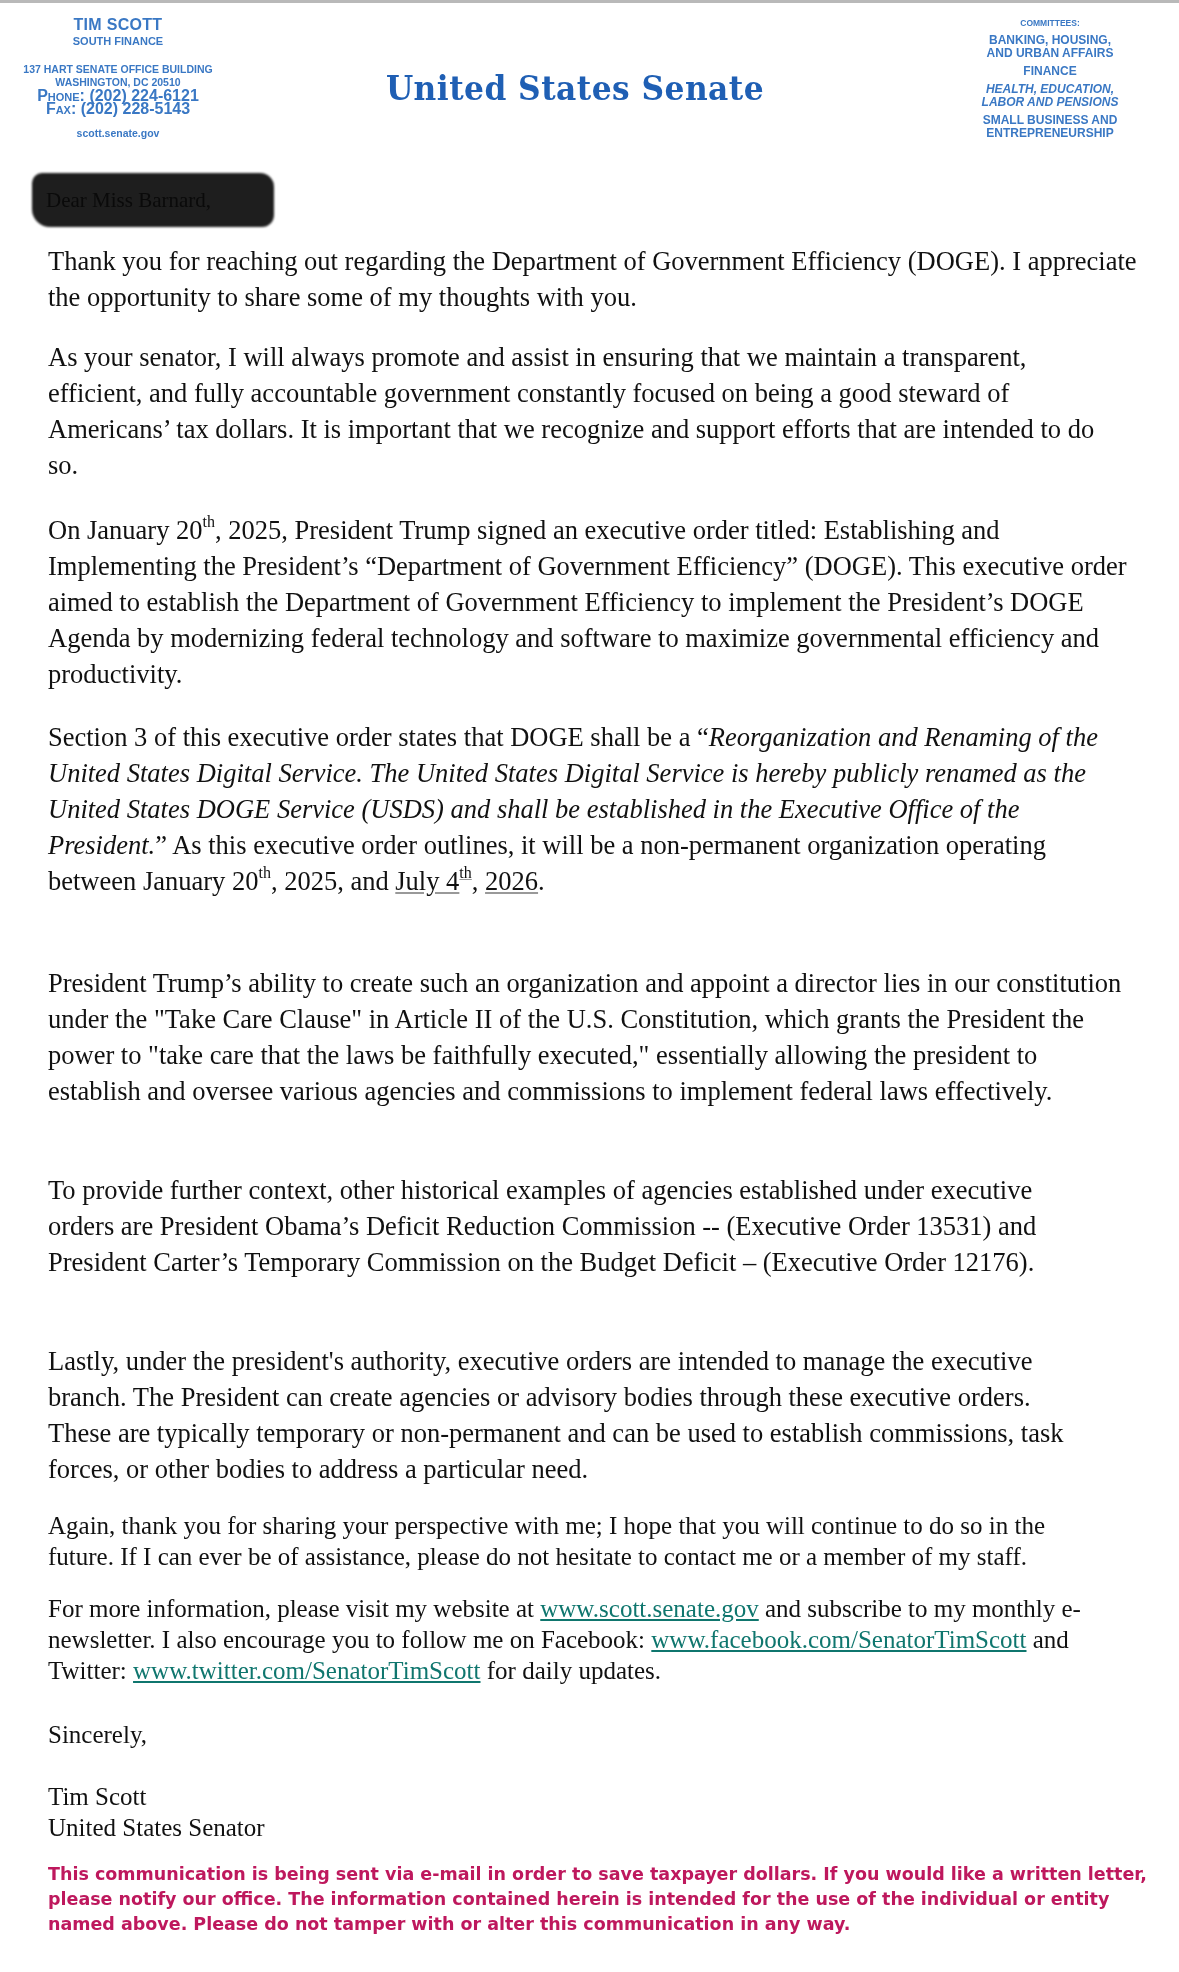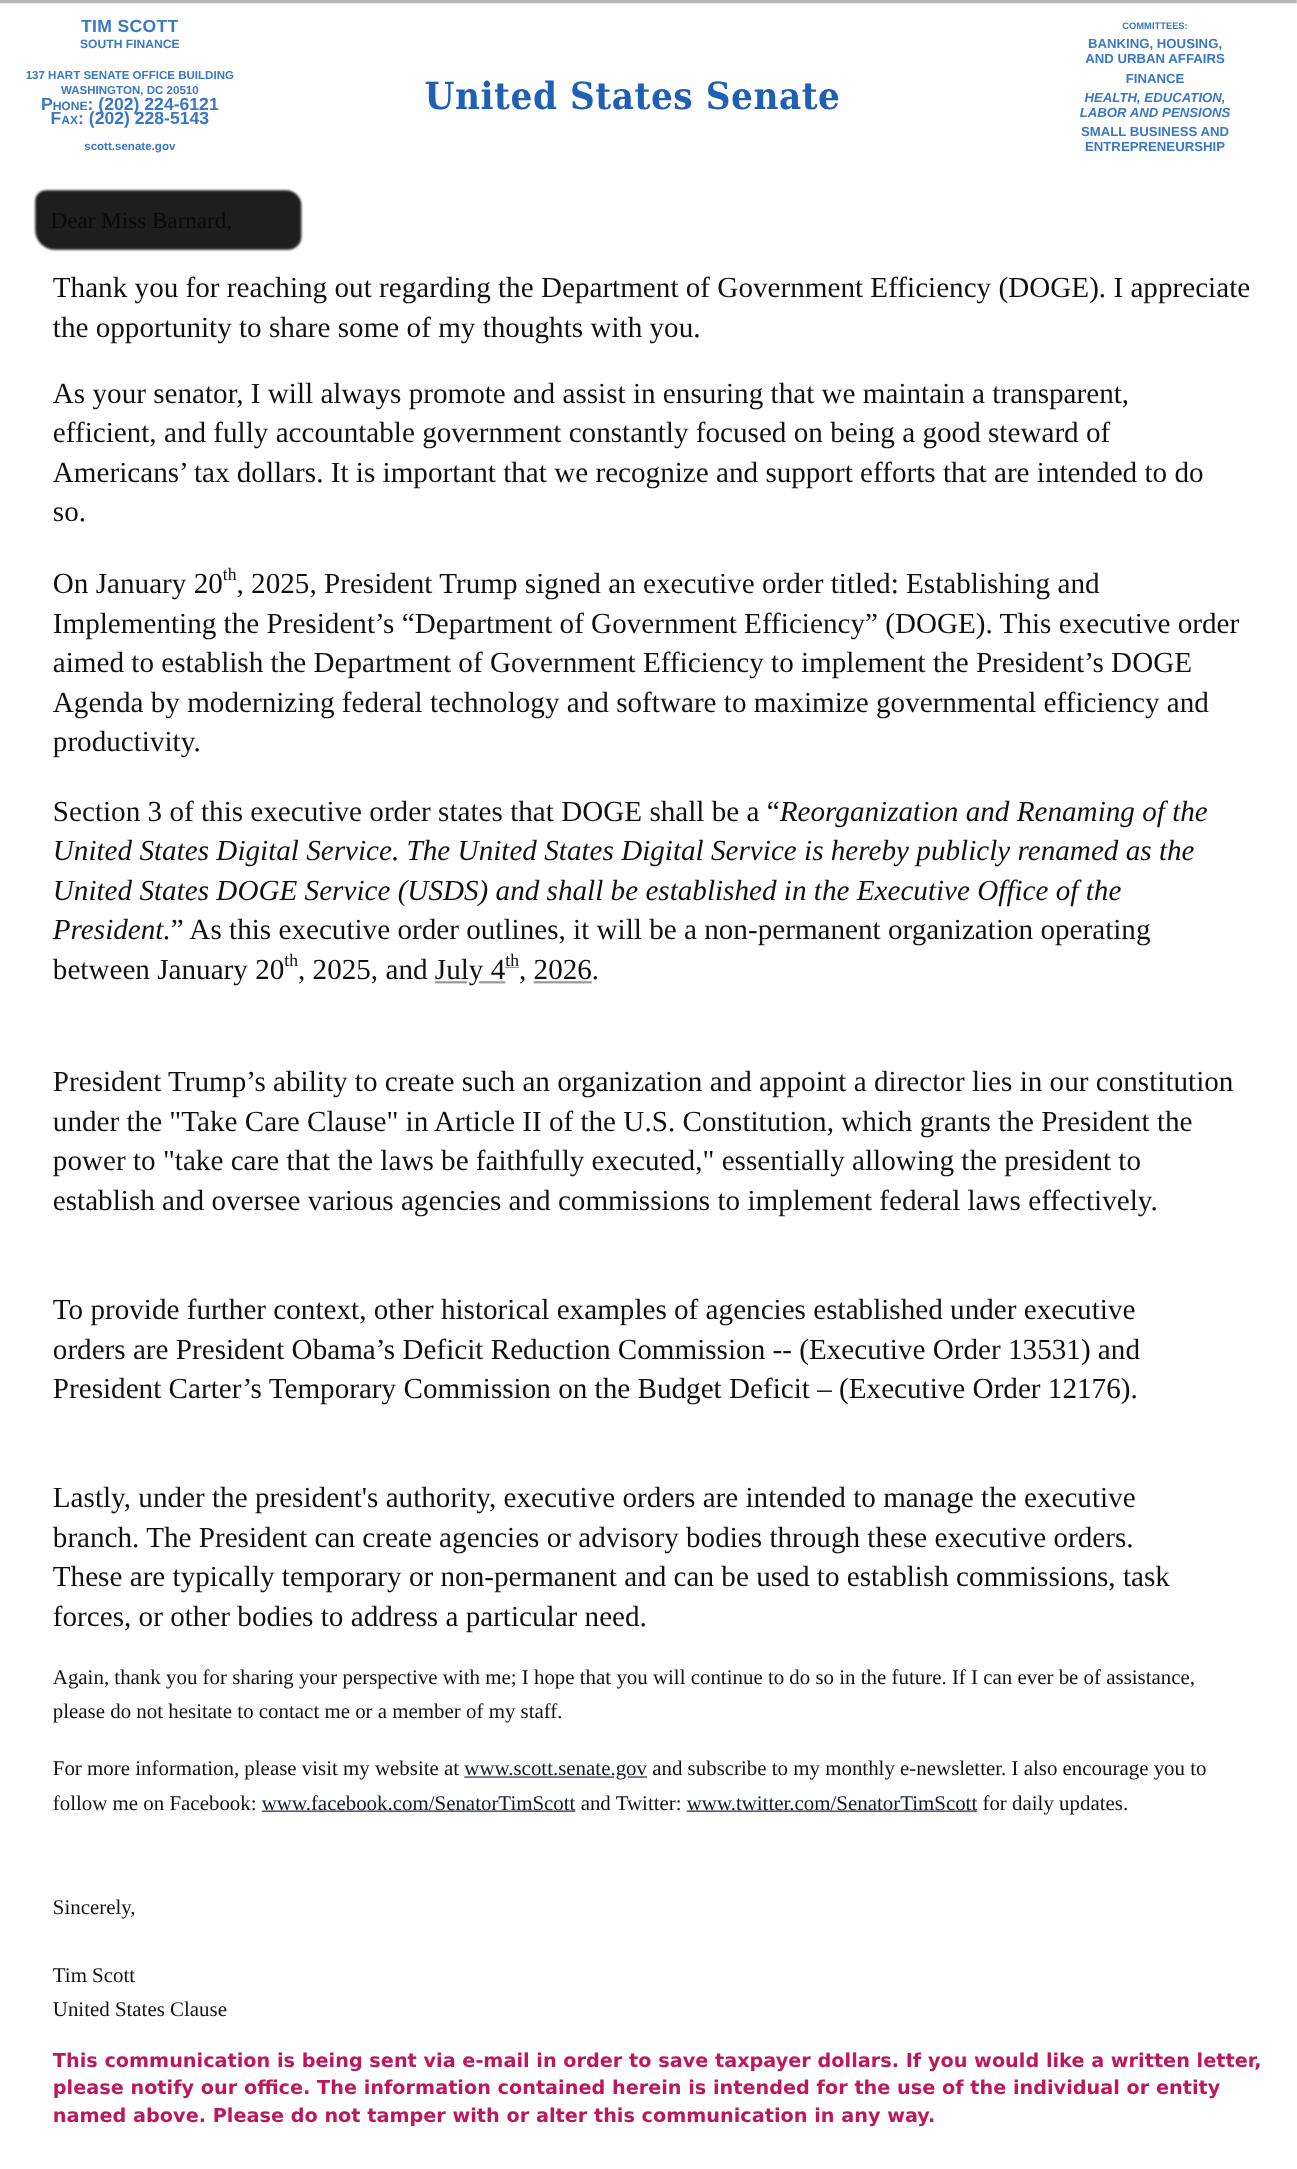--- a/index.html
+++ b/index.html
@@ -18,25 +18,25 @@
   .hdr-right { position: absolute; left: 940px; top: 18px; width: 220px; text-align: center; }
   .hdr-right .label { font-size: 8.5px; line-height: 11px; }
   .hdr-right .c { font-size: 12px; line-height: 13px; margin-top: 5px; }
   .redact { position: absolute; left: 32px; top: 173px; width: 242px; height: 54px; background: #1e1e1e;
     border-radius: 10px 14px 12px 18px; filter: blur(1.2px); }
   .salutation { position: absolute; left: 46px; top: 188px; font-family: "Liberation Serif", serif;
     font-size: 21px; color: #0a0a0a; }
   .body { position: absolute; left: 48px; width: 1110px; font-family: "Liberation Serif", serif;
     font-size: 26.5px; line-height: 36px; color: #111; margin: 0; }
   .body p { margin: 0; }
-  .small { font-size: 19px; line-height: 31px; }
+  .small { font-size: 25px; line-height: 31px; }
   .it { font-style: italic; }
   sup { font-size: 16px; line-height: 0; vertical-align: 12px; }
   .ul { text-decoration: underline; text-decoration-color: #999; }
-  a.link { color: #0f172a; text-decoration: underline; }
+  a.link { color: #0f766e; text-decoration: underline; }
   .disclaimer { position: absolute; left: 48px; top: 1862px; width: 1100px;
     font-family: "DejaVu Sans", sans-serif; font-weight: bold; font-size: 17.5px; line-height: 25px; color: #be185d; }
 </style>
 </head>
 <body>
 
 <div class="topline"></div>
 
 <div class="hdr-left blue">
   <div class="name">TIM SCOTT</div>
@@ -93,15 +93,15 @@
   <p>Again, thank you for sharing your perspective with me; I hope that you will continue to do so in the future. If I can ever be of assistance, please do not hesitate to contact me or a member of my staff.</p>
 </div>
 
 <div class="body small" style="top:1593px;width:1055px;">
   <p><span>For more information, please visit my website at </span><a class="link" href="#">www.scott.senate.gov</a><span> and subscribe to my monthly e-newsletter. I also encourage you to follow me on Facebook: </span><a class="link" href="#">www.facebook.com/SenatorTimScott</a><span> and Twitter: </span><a class="link" href="#">www.twitter.com/SenatorTimScott</a><span> for daily updates.</span></p>
 </div>
 
 <div class="body small" style="top:1719px;">Sincerely,</div>
 
 <div class="body small" style="top:1781px;">Tim Scott</div>
-<div class="body small" style="top:1812px;">United States Clause</div>
+<div class="body small" style="top:1812px;">United States Senator</div>
 
 <div class="disclaimer">This communication is being sent via e-mail in order to save taxpayer dollars. If you would like a written letter, please notify our office. The information contained herein is intended for the use of the individual or entity named above. Please do not tamper with or alter this communication in any way.</div>
 
 </body></html>

